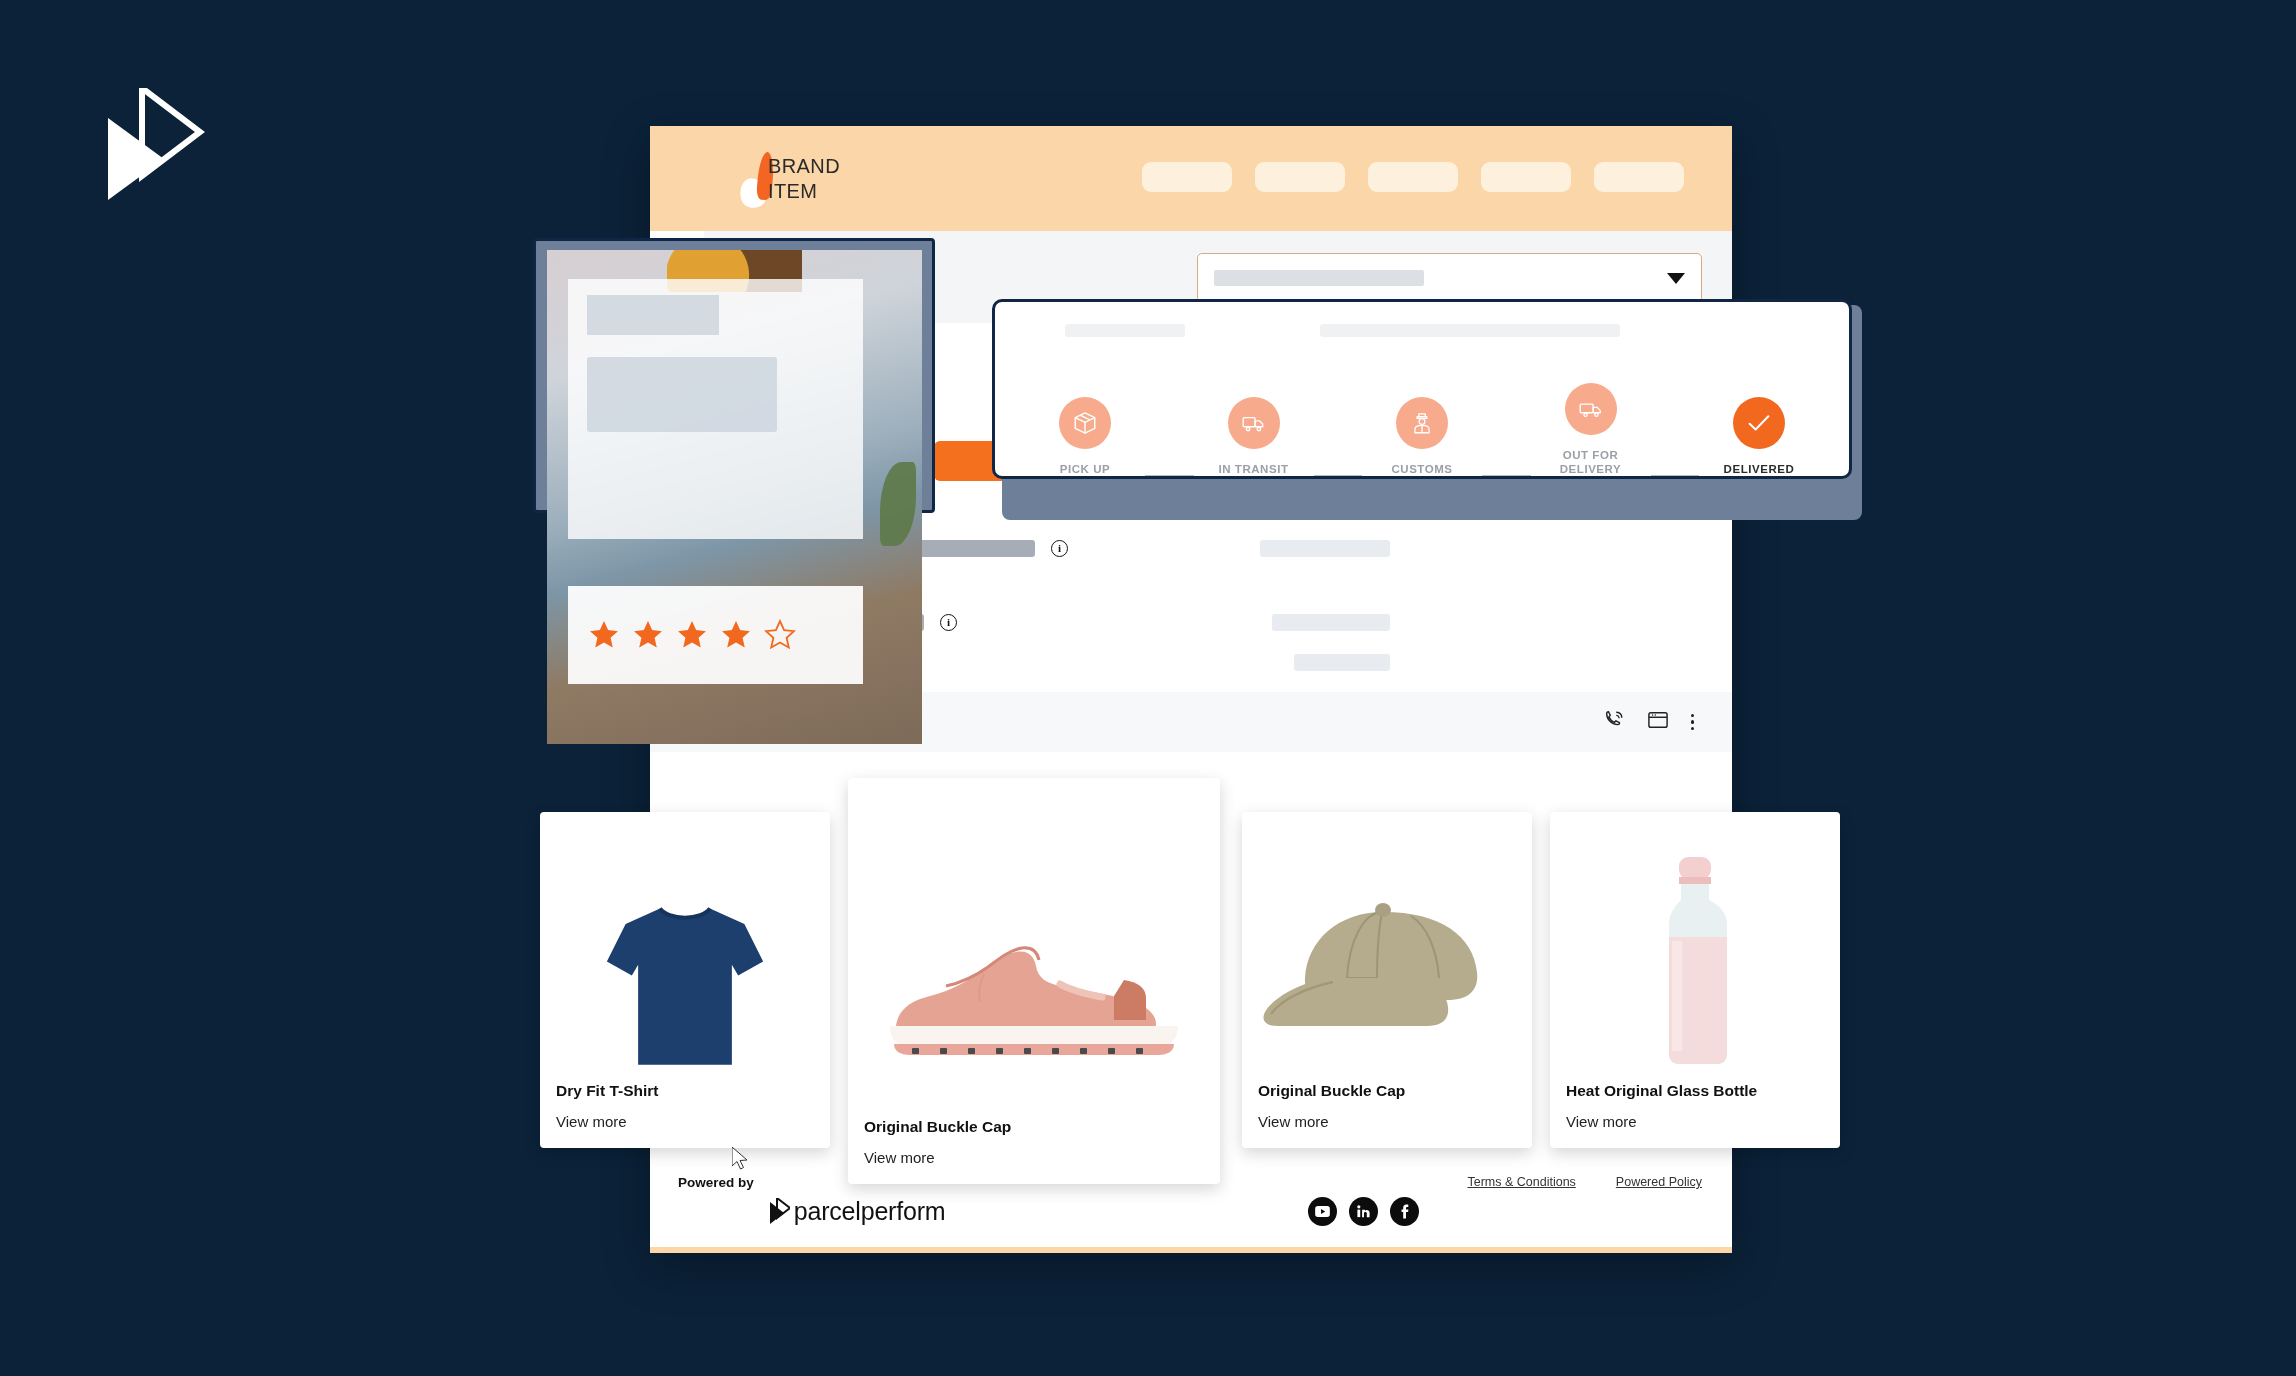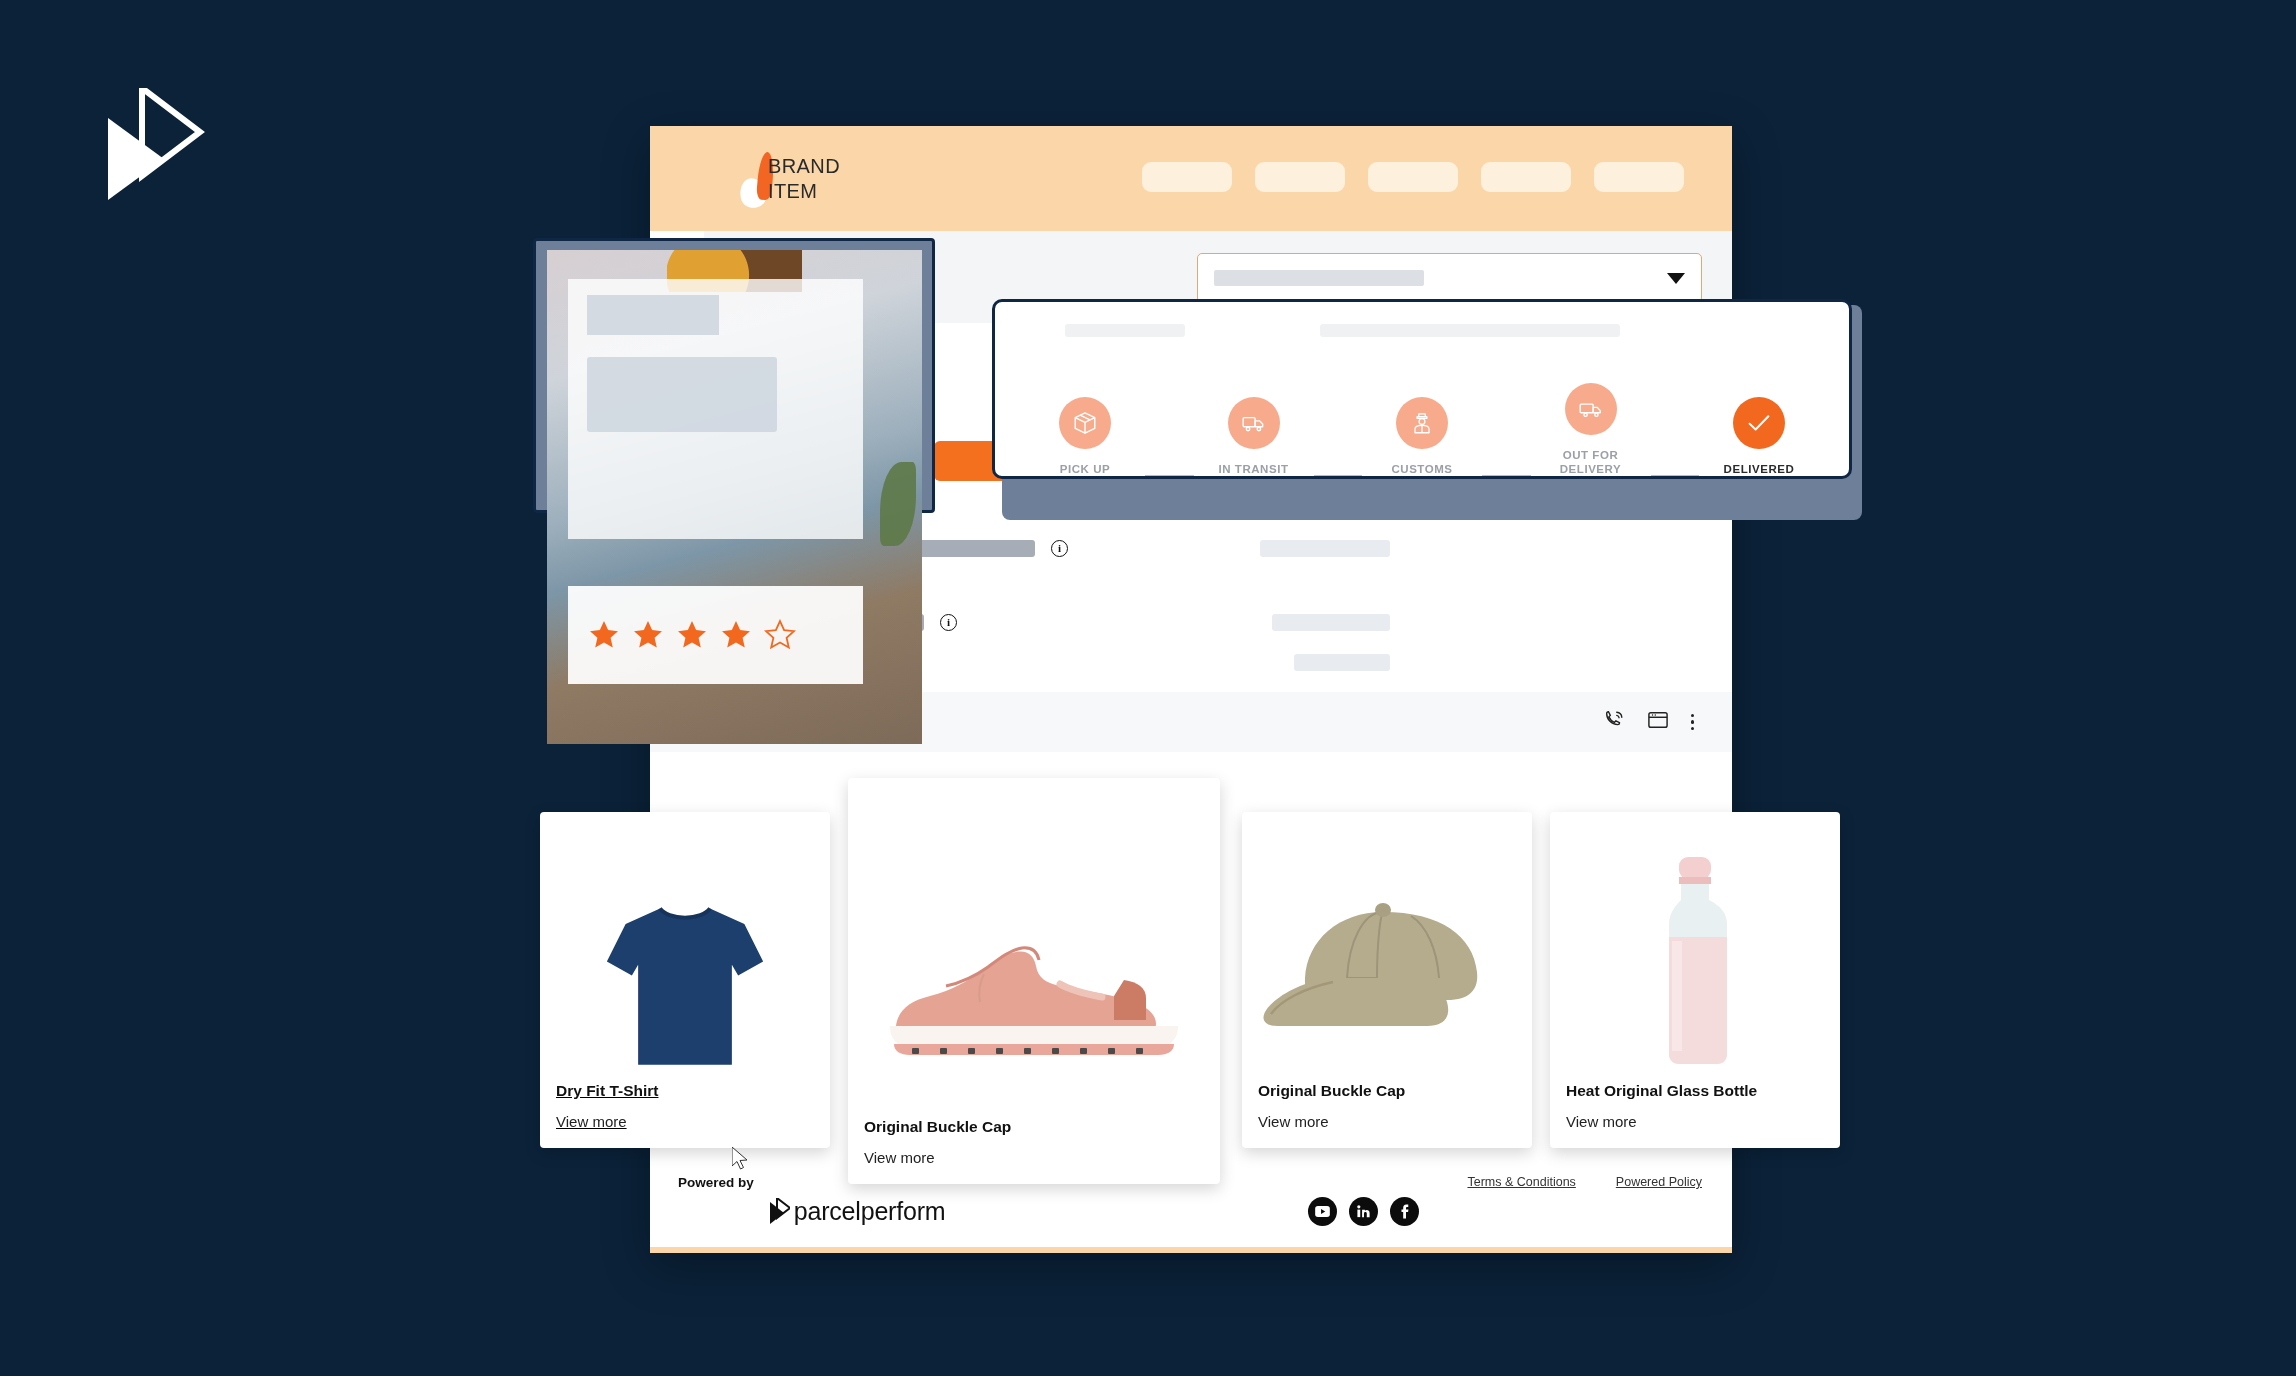--- a/index.html
+++ b/index.html
@@ -412,21 +412,21 @@
         <svg width="32" height="31" viewBox="0 0 24 24">
             <polygon points="12,1.6 15.2,8.6 22.8,9.4 17.1,14.5 18.8,22 12,18.2 5.2,22 6.9,14.5 1.2,9.4 8.8,8.6" fill="#f2681f"></polygon>
           </svg>
         <svg width="32" height="31" viewBox="0 0 24 24">
             <polygon points="12,1.6 15.2,8.6 22.8,9.4 17.1,14.5 18.8,22 12,18.2 5.2,22 6.9,14.5 1.2,9.4 8.8,8.6" fill="none" stroke="#f2681f" stroke-width="1.4"></polygon>
           </svg>
       </span>
     </div>
   </div>
 
-  <div class="pcard" style="left:540px; top:812px; width:290px; height:336px;text-decoration:underline;">
+  <div class="pcard" style="left:540px; top:812px; width:290px; height:336px;">
     <div class="pimg">
       <svg width="190" height="175" viewBox="0 0 120 112" aria-hidden="true">
         <path d="M44 6 22 16 10 40l16 9 4-7v64h60V42l4 7 16-9L98 16 76 6a17 9 0 0 1-32 0z" fill="#1d3f6e"></path>
         <path d="M44 6a17 9 0 0 0 32 0" fill="none" stroke="#16335c" stroke-width="2.5"></path>
       </svg>
     </div>
     <div class="pinfo">
       <div class="ptitle">Dry Fit T-Shirt</div>
       <div class="pview">View more</div>
     </div>

